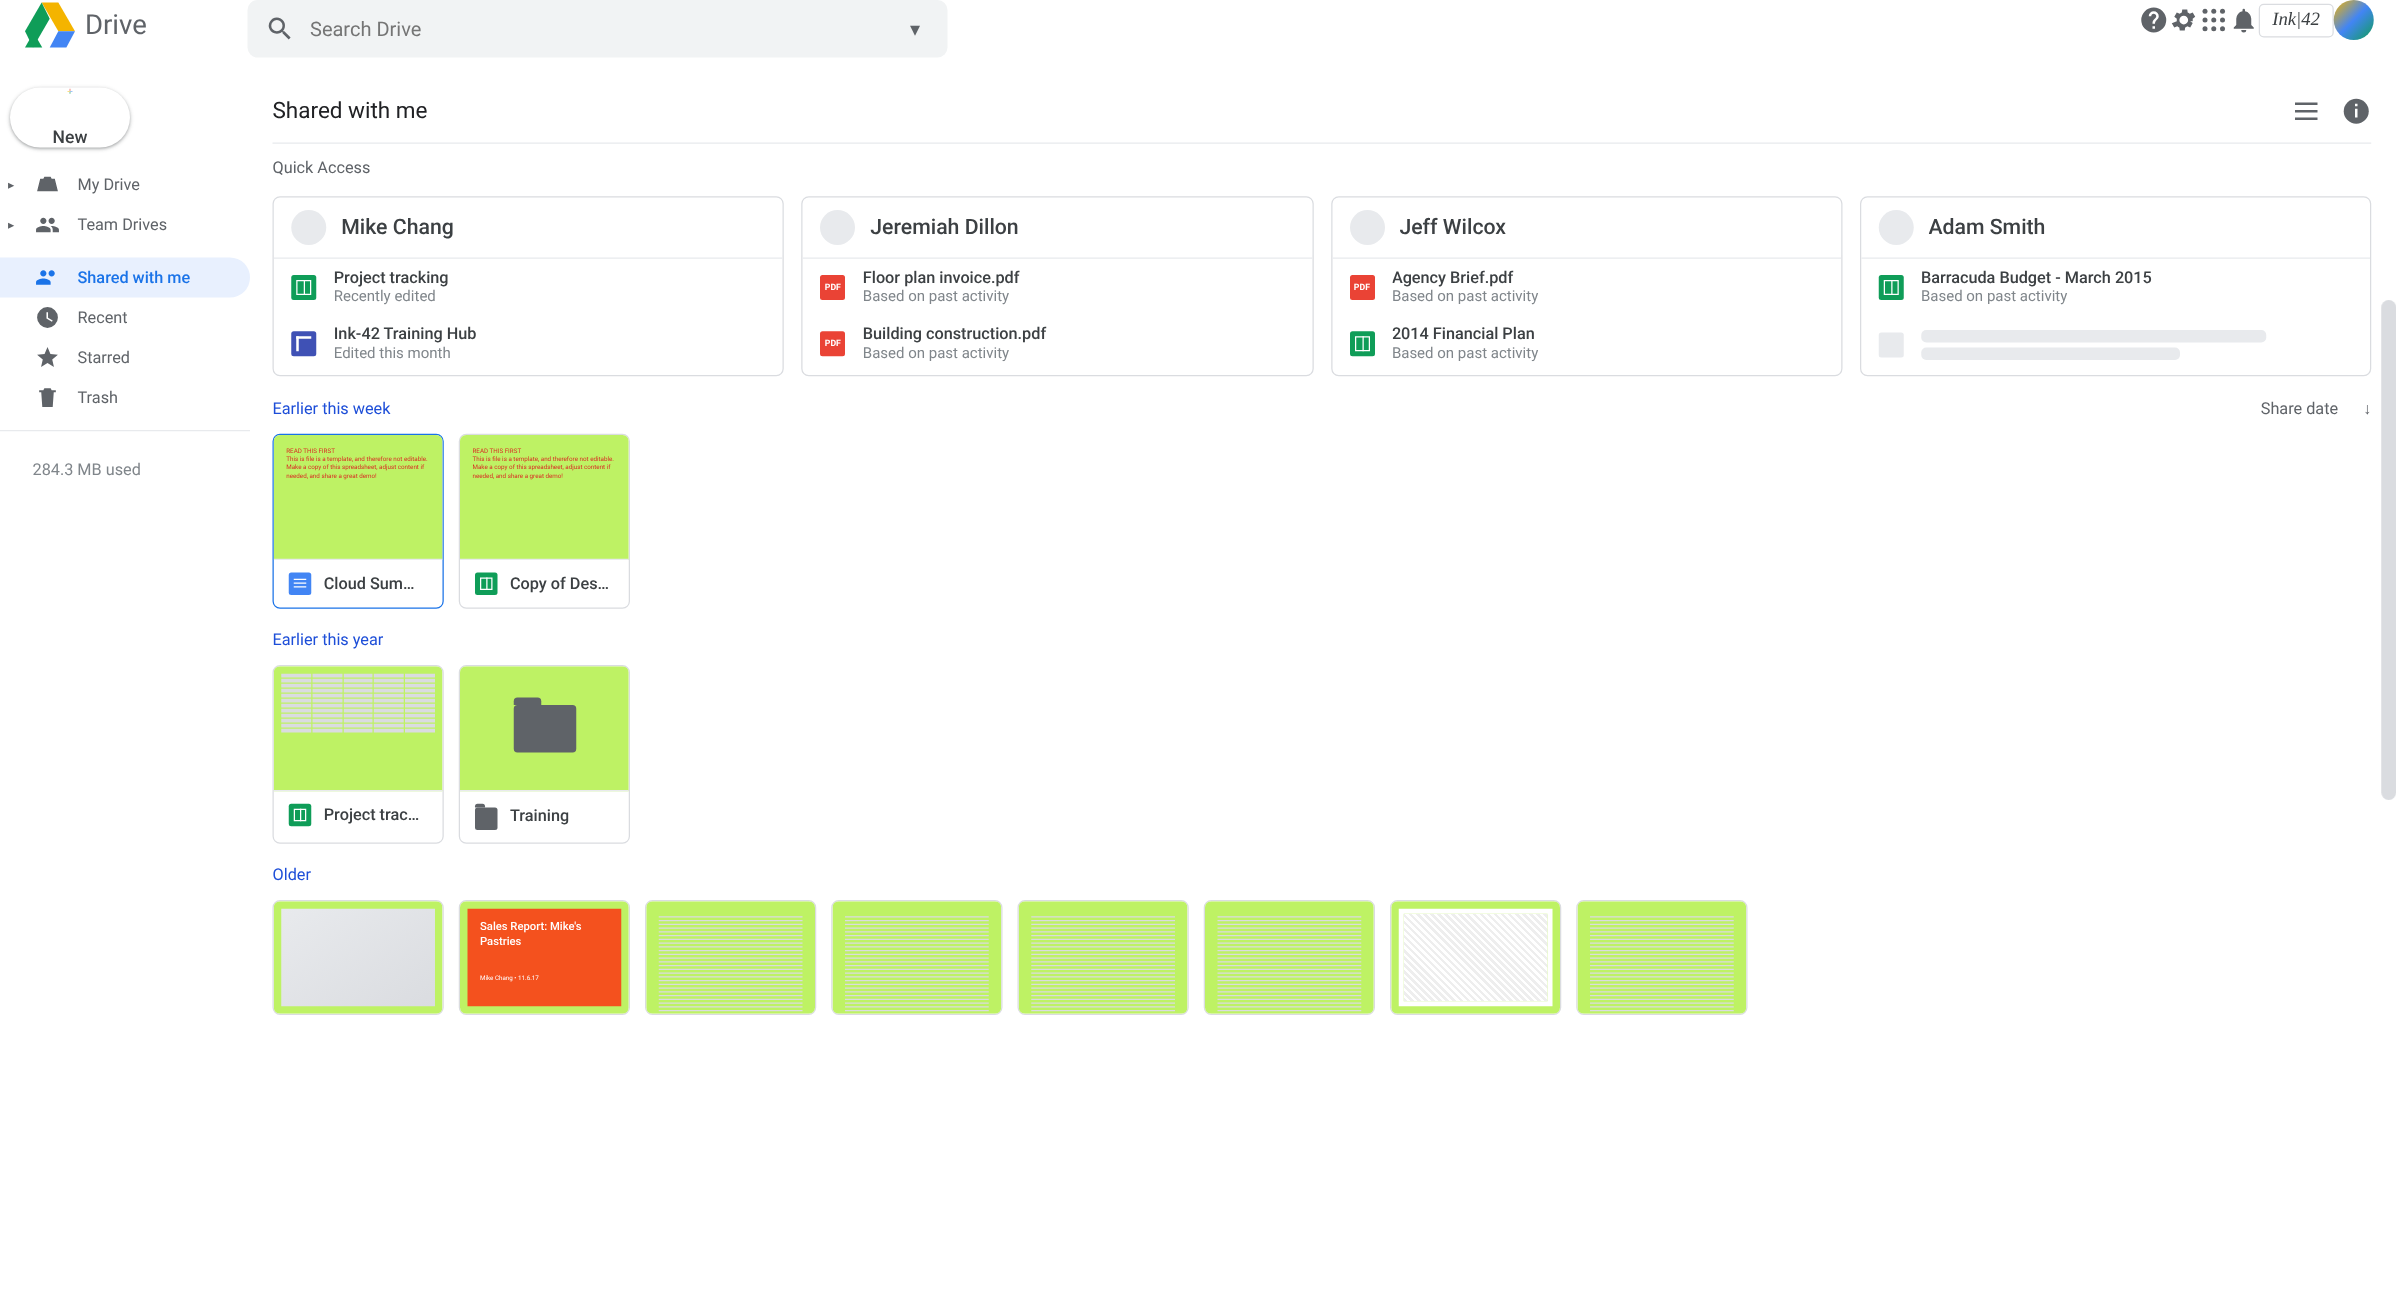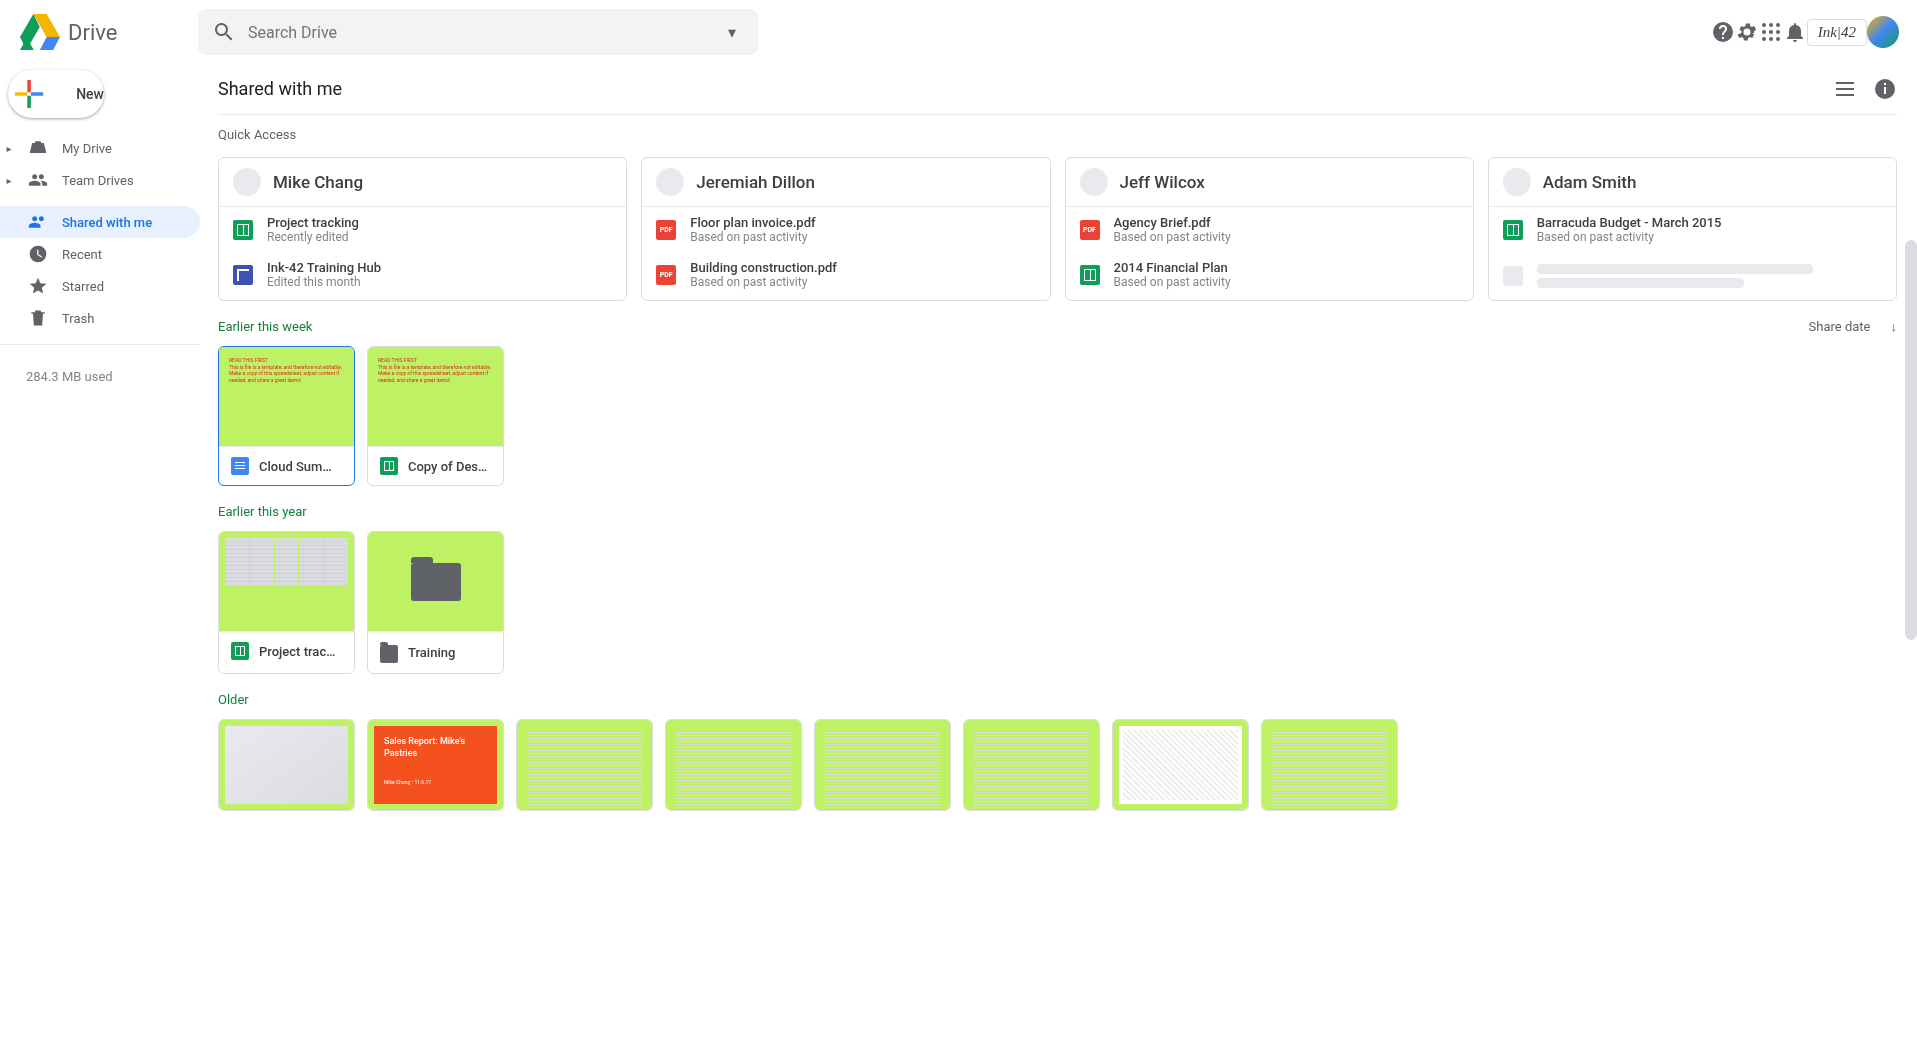--- a/index.html
+++ b/index.html
@@ -1,37 +1,37 @@
 <!DOCTYPE html>
 <html><head>
 <meta charset="utf-8">
 <style>
 * { margin: 0; padding: 0; box-sizing: border-box; font-family: Roboto, Arial, sans-serif; }
 body { background: #fff; color: #202124; overflow: hidden; }
 
 
-.header { height: 64px; display: flex; align-items: center; padding: 11px 8px; }
+.header { height: 64px; display: flex; align-items: flex-start; padding: 0 8px; }
 .logo-area { display: flex; align-items: center; width: 190px; padding-left: 12px; gap: 8px; }
 .drive-logo { width: 40px; height: 40px; display: flex; align-items: center; justify-content: center; }
 .drive-name { font-size: 22px; color: #5f6368; }
 .search-bar { flex: 0 0 auto; width: 560px; height: 46px; background: #f1f3f4; border-radius: 8px; display: flex; align-items: center; padding: 0 14px; gap: 12px; }
 .search-bar input { flex: 1; border: none; background: transparent; font-size: 16px; color: #5f6368; outline: none; }
 .search-dd { color: #5f6368; cursor: pointer; }
 .header-spacer { flex: 1; }
 .header-icons { display: flex; align-items: center; padding-right: 10px; }
 .hicon { color: #5f6368; cursor: pointer; display: flex; align-items: center; justify-content: center; width: 24px; height: 24px; }
 .brand-badge { border: 1px solid #dadce0; border-radius: 4px; padding: 4px 10px; font-family: cursive; font-style: italic; font-size: 15px; color: #3c4043; }
 .avatar { width: 32px; height: 32px; border-radius: 50%; background: linear-gradient(135deg,#f4b400,#4285f4,#0f9d58); }
 
 
 .body { display: flex; height: calc(100vh - 64px); }
 
 
 .sidebar { width: 200px; flex-shrink: 0; padding-top: 6px; }
-.new-btn { margin: 0 0 14px 8px; width: 96px; height: 48px; border-radius: 24px; background: #fff; box-shadow: 0 1px 2px rgba(60,64,67,.3), 0 1px 3px 1px rgba(60,64,67,.15); display: flex; align-items: center; justify-content: center; gap: 26px; cursor: pointer; font-size: 14px; font-weight: 500; color: #3c4043; }
+.new-btn { margin: 0 0 14px 8px; width: 96px; height: 48px; border-radius: 24px; background: #fff; box-shadow: 0 1px 2px rgba(60,64,67,.3), 0 1px 3px 1px rgba(60,64,67,.15); display: flex; align-items: center; justify-content: center; gap: 26px; cursor: pointer; font-size: 14px; font-weight: 500; color: #3c4043; flex-direction: column; }
 .nav-list { list-style: none; }
 .nav-item { height: 32px; display: flex; align-items: center; padding: 0 8px 0 4px; gap: 14px; cursor: pointer; border-radius: 0 16px 16px 0; color: #5f6368; font-size: 13px; }
 .nav-item.active { background: #e8f0fe; color: #1a73e8; font-weight: 500; }
 .nav-item .expander { width: 10px; font-size: 10px; color: #5f6368; text-align: center; }
 .nav-item .nicon { width: 20px; display: flex; justify-content: center; }
 .nav-item.active .nicon svg, .nav-item.active .nicon { color: #1a73e8; }
 .storage { padding: 14px 0 0 26px; font-size: 13px; color: #80868b; }
 .nav-divider { height: 1px; background: #e8eaed; margin: 10px 0; }
 
 
@@ -51,21 +51,21 @@
 .qa-item { display: flex; align-items: center; gap: 14px; padding: 8px 14px; cursor: pointer; }
 .qa-item .ficon { width: 20px; height: 20px; flex-shrink: 0; }
 .qa-item-txt { min-width: 0; flex: 1; }
 .qa-item-title { font-size: 13px; font-weight: 500; color: #3c4043; white-space: nowrap; overflow: hidden; text-overflow: ellipsis; }
 .qa-item-sub { font-size: 12px; color: #80868b; white-space: nowrap; overflow: hidden; text-overflow: ellipsis; }
 .qa-item.placeholder .ph-line { height: 10px; background: #e8eaed; border-radius: 4px; margin: 4px 0; }
 .qa-item.placeholder .ficon { background: #e8eaed; border-radius: 2px; }
 
 
 .section-hdr { display: flex; align-items: center; margin: 18px 0 12px 0; }
-.section-title { font-size: 13px; color: #15803d; flex: 1; }
+.section-title { font-size: 13px; color: #1d4ed8; flex: 1; }
 .share-date { font-size: 13px; color: #5f6368; display: flex; align-items: center; gap: 20px; }
 
 
 .grid { display: flex; flex-wrap: wrap; gap: 12px; }
 .file-card { width: 137px; border: 1px solid #dadce0; border-radius: 6px; overflow: hidden; cursor: pointer; background: #fff; }
 .file-card.selected { border-color: #1a73e8; }
 .file-thumb { height: 100px; background: #bef264; border-bottom: 1px solid #e8eaed; padding: 6px; overflow: hidden; }
 .file-bar { display: flex; align-items: center; gap: 10px; padding: 10px 12px; }
 .file-bar .ficon { width: 18px; height: 18px; flex-shrink: 0; }
 .file-name { font-size: 13px; color: #3c4043; font-weight: 500; white-space: nowrap; overflow: hidden; text-overflow: ellipsis; }

